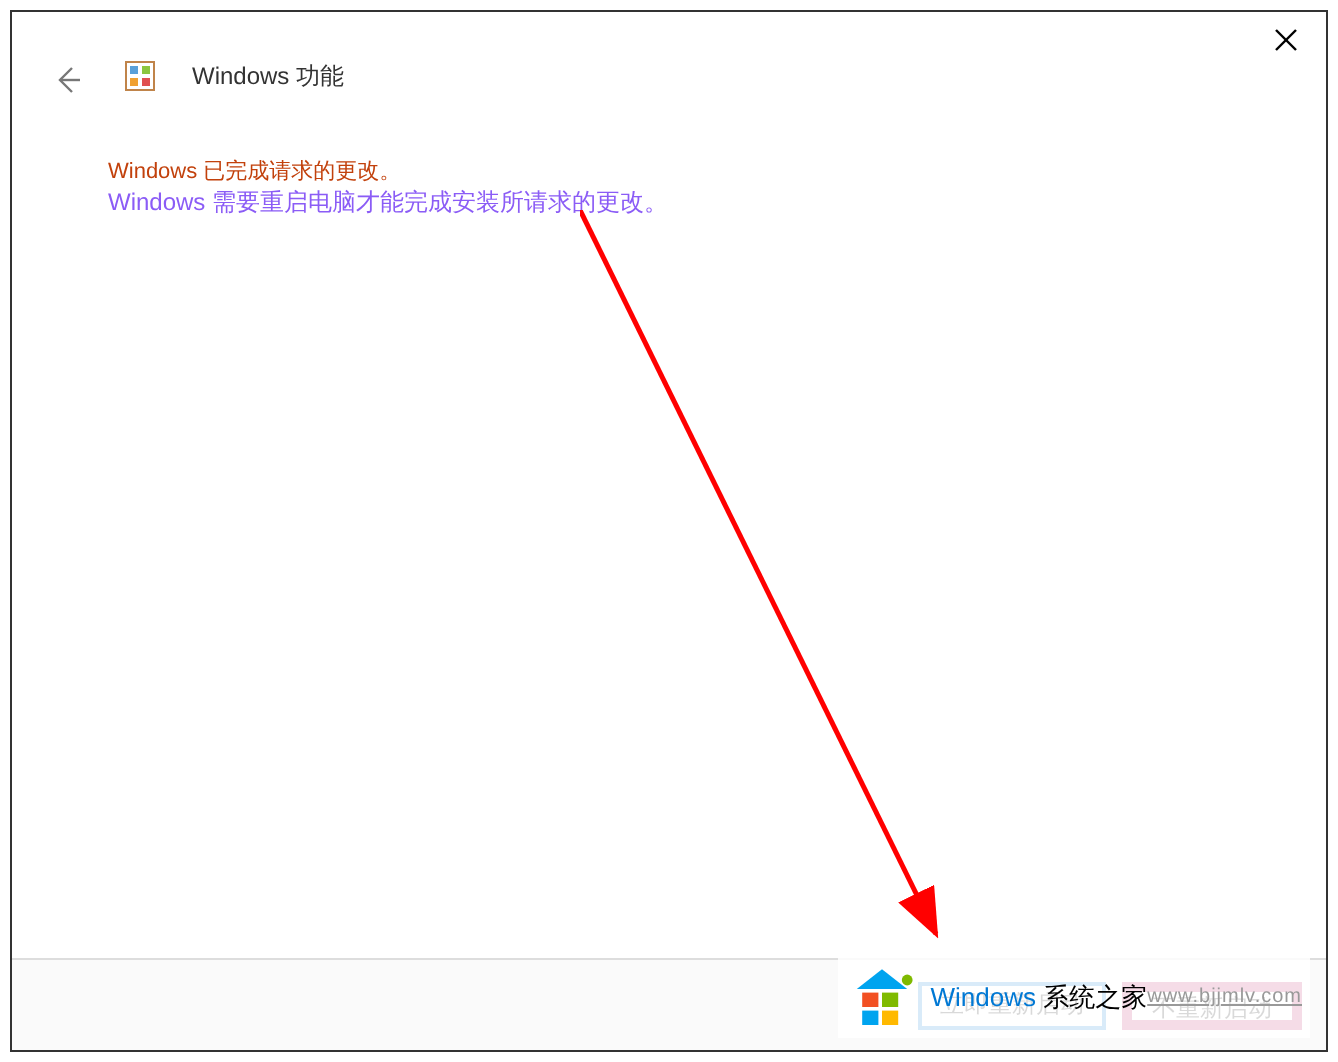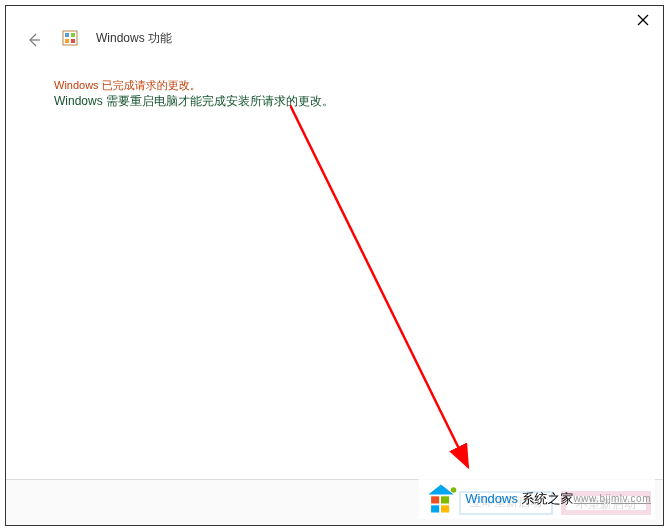--- a/index.html
+++ b/index.html
@@ -71,21 +71,21 @@
     .content {
       padding: 20px 48px;
     }
     .main-heading {
       color: #c2410c;
       font-size: 11px;
       font-weight: normal;
     }
     .description {
       font-size: 12px;
-      color: #14532d;
+      color: #8b5cf6;
     }
     .footer {
       position: absolute;
       bottom: 0;
       left: 0;
       right: 0;
       height: 46px;
       border-top: 1px solid #ddd;
       background: #fafafa;
       display: flex;

